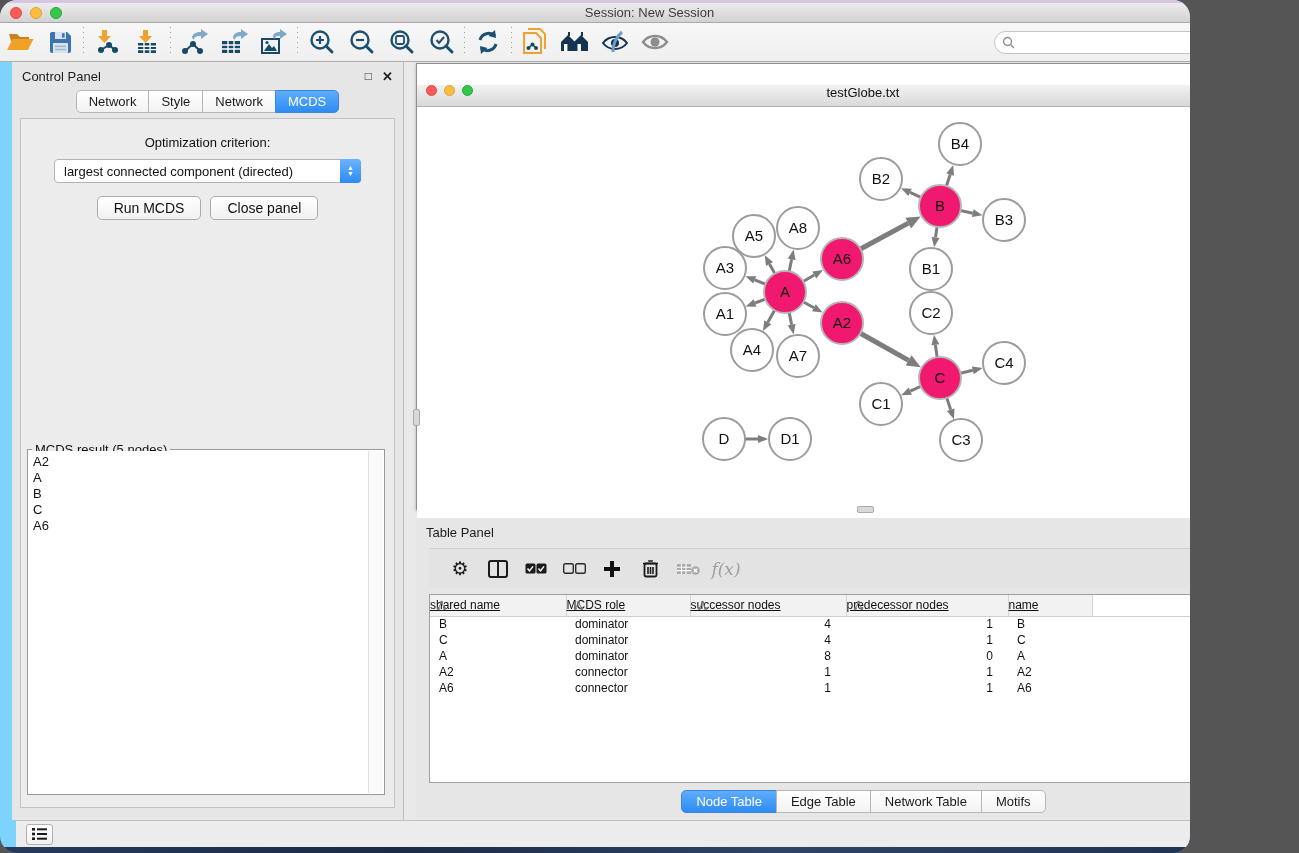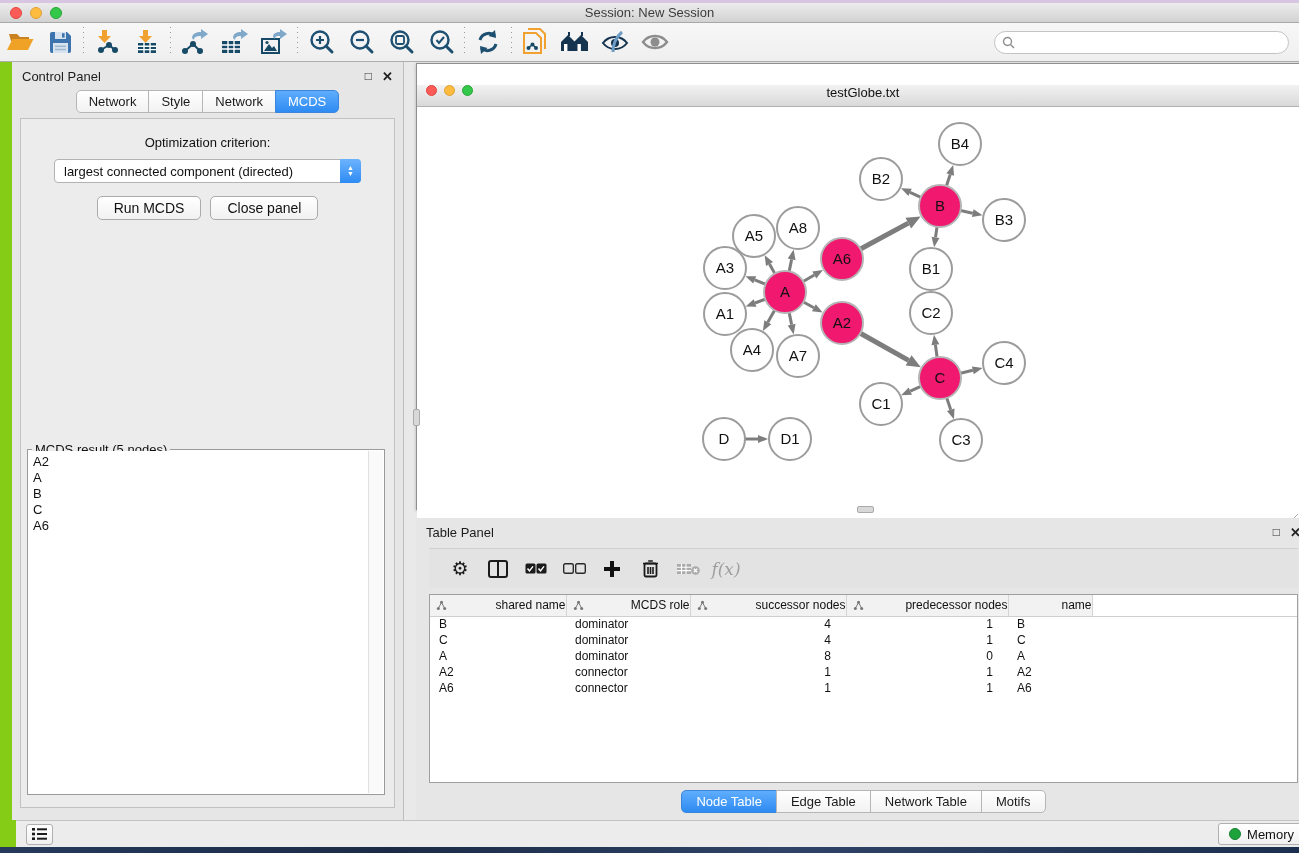--- a/index.html
+++ b/index.html
@@ -1,18 +1,18 @@
 <!DOCTYPE html>
 <html><head>
 <meta charset="utf-8">
 <style>
   * { margin:0; padding:0; box-sizing:border-box; }
   html,body { background:#555; }
   body { font-family:"Liberation Sans", sans-serif; }
-  #app { position:relative; width:1299px; height:853px; overflow:hidden; background:#84cc16; }
+  #app { position:relative; width:1190px; height:853px; overflow:hidden; background:#7dd3fc;border-radius:17px; }
 
   
   .strip-top { position:absolute; left:0; top:0; width:1299px; height:3px; background:#d7c5e2; }
   .strip-bottom { position:absolute; left:0; top:847px; width:1299px; height:6px;
     background:linear-gradient(90deg,#263a5c,#1b2b47 30%,#2e4366 60%,#1d2f4e); }
 
   
   .titlebar { position:absolute; left:0; top:3px; width:1299px; height:20px;
     background:linear-gradient(#ececec,#d2d2d2); border-bottom:1px solid #a8a8a8;
     display:flex; align-items:center; }
@@ -109,21 +109,21 @@
   .fx-label { font-family:"DejaVu Serif", serif; font-style:italic; font-size:17px; color:#9e9e9e; }
 
   .tp-tablewrap { margin:6px 13px 0 13px; height:189px; background:#fff;
     border:1px solid #9f9f9f; overflow:hidden; }
   table.datatable { border-collapse:collapse; table-layout:fixed; width:100%; }
   table.datatable col.c1{width:136px} table.datatable col.c2{width:124px}
   table.datatable col.c3{width:156px} table.datatable col.c4{width:162px}
   table.datatable col.c5{width:84px}  table.datatable col.cf{width:auto}
   table.datatable th { height:21px; background:#f2f2f2; border-right:1px solid #d4d4d4;
     border-bottom:1px solid #cfcfcf; font-weight:normal; font-size:12px; color:#111;
-    text-align:right; position:relative; }
+    text-align:left; position:relative;text-decoration:underline; }
   table.datatable th.filler { background:#fff; border-right:none; }
   table.datatable th .hdr-ico { position:absolute; left:6px; top:5px; }
   table.datatable td { height:16px; font-size:12px; color:#111; padding:0 4px 0 9px;
     white-space:nowrap; overflow:hidden; }
   table.datatable td.num { text-align:right; padding-right:15px; }
 
   .tp-tabs { display:flex; justify-content:center; margin-top:7px; }
   .tp-tabs .seg { padding:3px 14px; }
 
   

